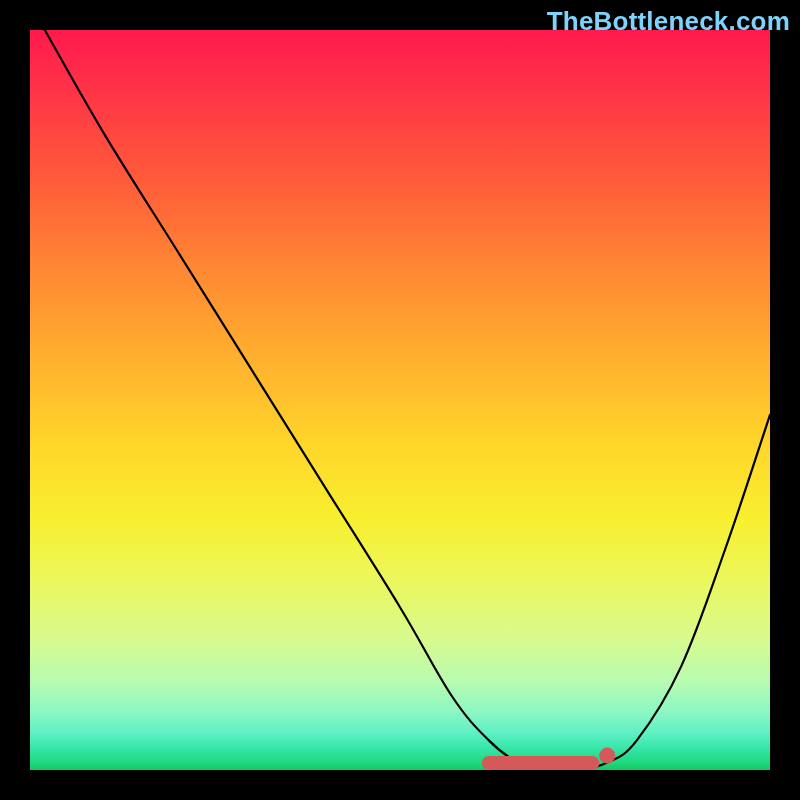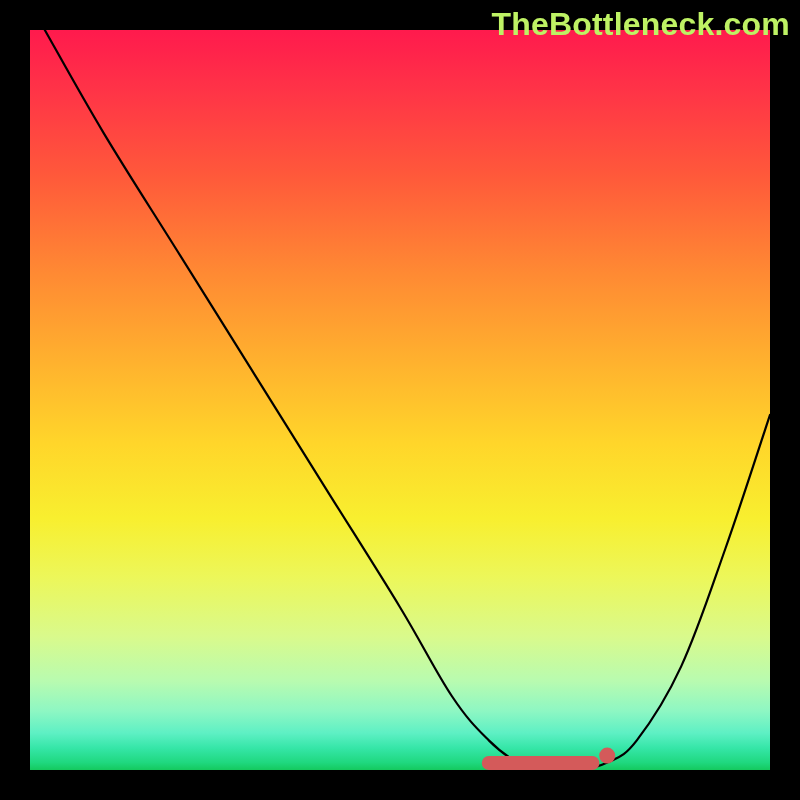--- a/index.html
+++ b/index.html
@@ -31,23 +31,23 @@
       #5ef0c4 95%,
       #36e6a8 97%,
       #1fd87f 99%,
       #14c95e 100%);
   }
   .watermark {
     position: absolute;
     top: 6px;
     right: 10px;
     font-family: Arial, Helvetica, sans-serif;
-    font-size: 32px;
+    font-size: 26px;
     font-weight: 600;
-    color: #bef264;
+    color: #7dd3fc;
     letter-spacing: 0.2px;
     user-select: none;
   }
   svg.curve {
     position: absolute;
     left: 0; top: 0;
     width: 100%;
     height: 100%;
     overflow: visible;
   }

